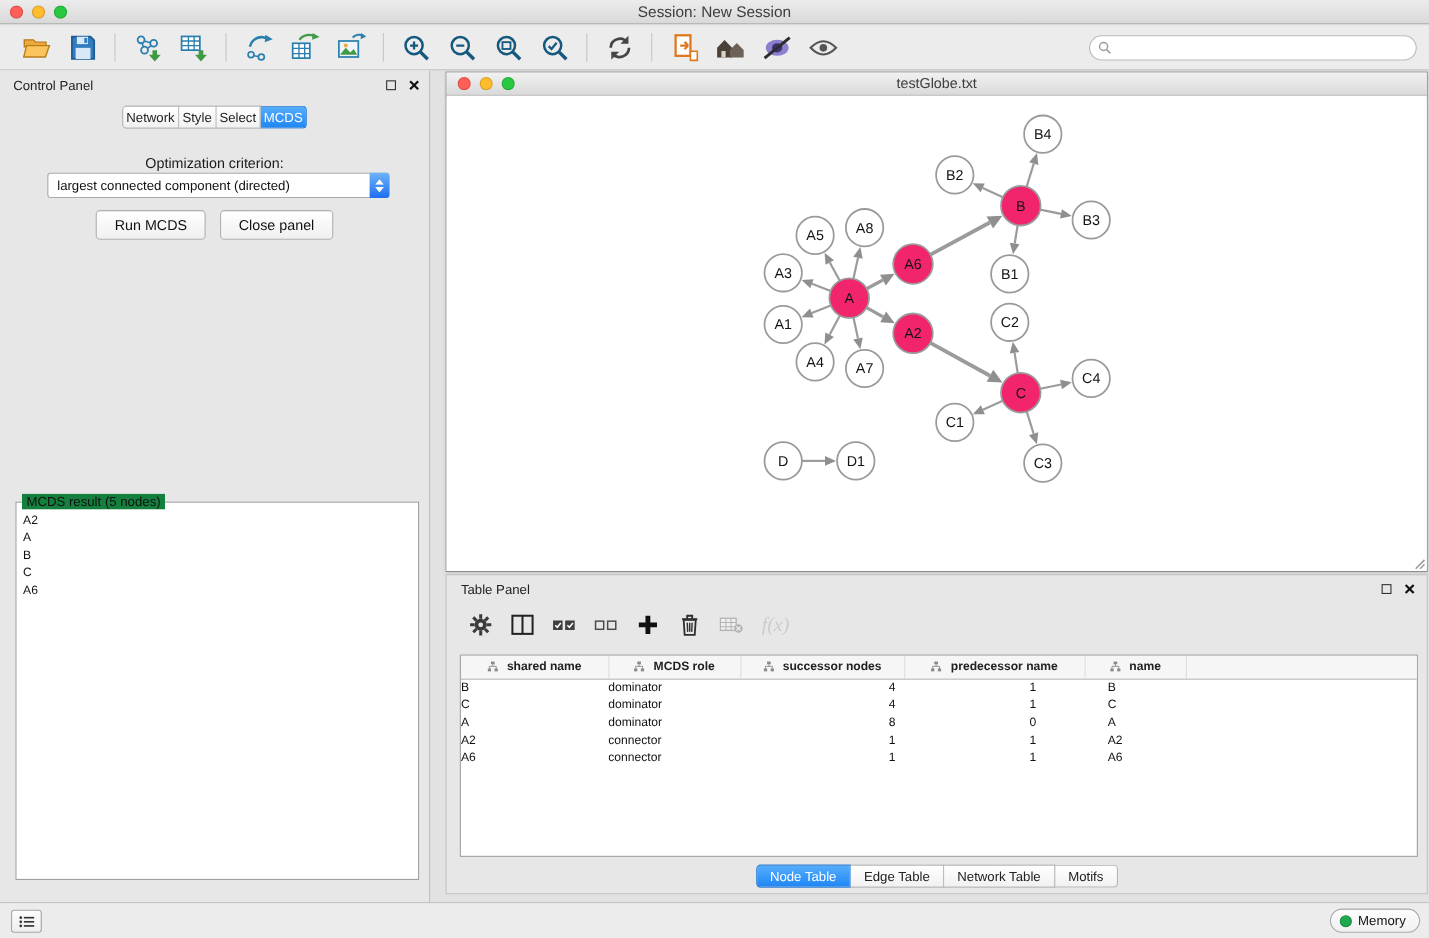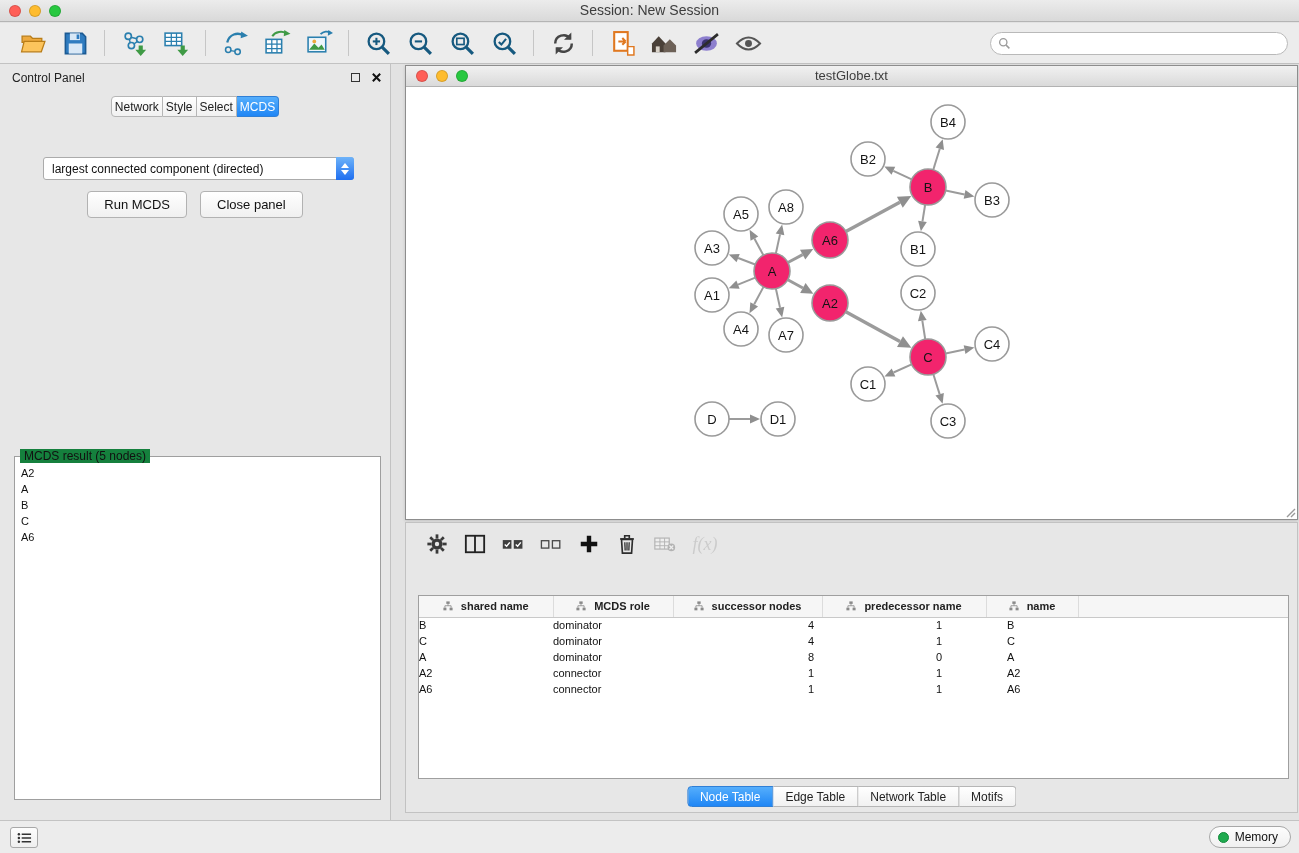--- a/index.html
+++ b/index.html
@@ -261,20 +261,21 @@
           </svg>
       </span>
     </span>
   </div>
   <div class="cp-tabs" id="cp-tabs">
       <div class="cp-tab">Network</div>
       <div class="cp-tab">Style</div>
       <div class="cp-tab">Select</div>
       <div class="cp-tab active">MCDS</div>
     </div>
+  <div class="opt-label">Optimization criterion:</div>
   <div class="dropdown">
     <span class="dd-text">largest connected component (directed)</span>
     <span class="dd-stepper">
       <svg viewBox="0 0 8 5">
           <path d="M0 5 L4 0 L8 5z" fill="#fff"></path>
         </svg>
       <svg viewBox="0 0 8 5">
           <path d="M0 0 L4 5 L8 0z" fill="#fff"></path>
         </svg>
     </span>
@@ -433,20 +434,33 @@
           </g>
         </g>
     </svg>
     <svg class="resize-grip" width="12" height="12">
       <path d="M3 11 L11 3 M7 11 L11 7" stroke="#9a9a9a" stroke-width="1.4"></path>
     </svg>
   </div>
 </div>
 
 <div class="table-panel">
+  <div class="tp-head">
+    <span class="panel-title">Table Panel</span>
+    <span class="panel-btns">
+      <span class="mini-btn">
+          <span class="float-box"></span>
+        </span>
+      <span class="mini-btn">
+        <svg viewBox="0 0 12 12" width="11" height="11">
+            <path d="M2 2 L10 10 M10 2 L2 10" stroke="#111" stroke-width="2.2"></path>
+          </svg>
+      </span>
+    </span>
+  </div>
   <div class="tp-toolbar" id="tp-toolbar">
       <span class="tp-icon">
         <svg viewBox="0 0 24 24">
           <g stroke="#3a3a3a" stroke-width="3">
             <line x1="12" y1="1.5" x2="12" y2="6"></line>
             <line x1="12" y1="18" x2="12" y2="22.5"></line>
             <line x1="1.5" y1="12" x2="6" y2="12"></line>
             <line x1="18" y1="12" x2="22.5" y2="12"></line>
             <line x1="4.6" y1="4.6" x2="7.8" y2="7.8"></line>
             <line x1="16.2" y1="16.2" x2="19.4" y2="19.4"></line>

